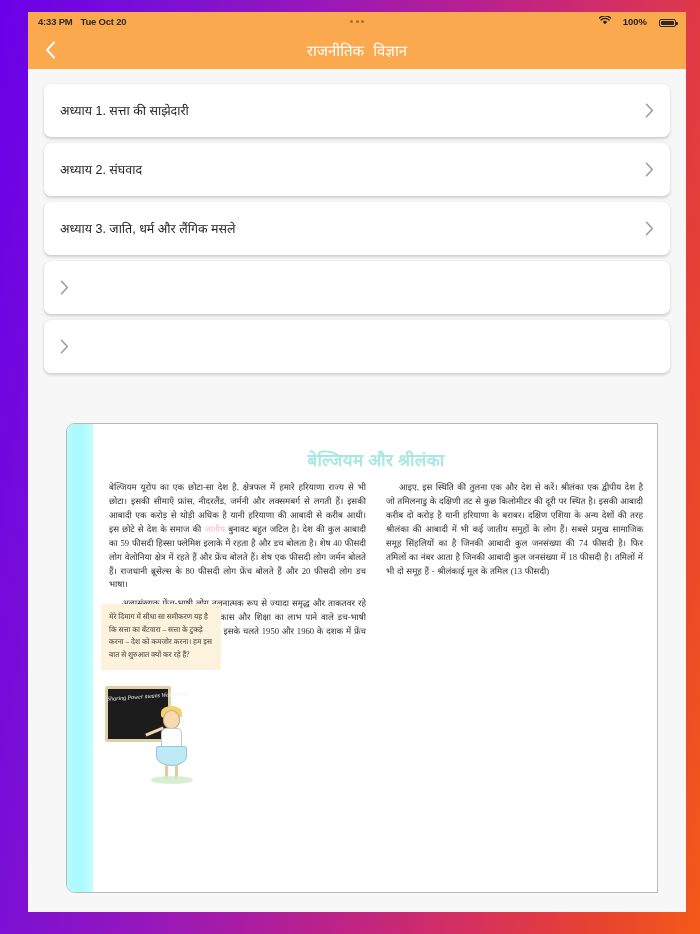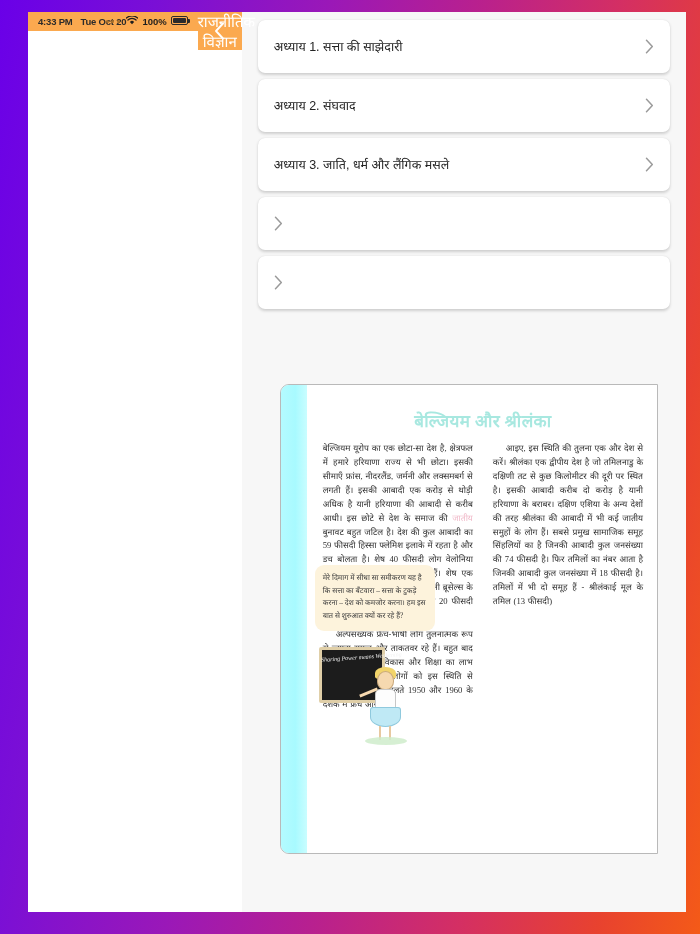--- a/index.html
+++ b/index.html
@@ -21,21 +21,21 @@
   }
 
   
   #device {
     position: relative;
     width: 100%;
     height: 100%;
     background: #ffffff;
     overflow: hidden;
     display: flex;
-    flex-direction: row;
+    flex-direction: column;
   }
 
   
   .statusbar {
     position: relative;
     height: 19px;
     background: #f9a košt;
     background: #f9a council;
     background: #fba council;
     background: #fba94f;
@@ -63,22 +63,22 @@
     pointer-events: none;
   }
   .dot {
     width: 3px; height: 3px;
     border-radius: 50%;
     background: #a9702a;
   }
   .status-right {
     margin-left: auto;
     display: flex;
-    align-items: flex-start;
-    gap: 4px;
+    align-items: flex-end;
+    gap: 12px;
     font-size: 9.5px;
     font-weight: bold;
     color: #1e1e1e;
   }
   .batt {
     position: relative;
     width: 17px; height: 8.5px;
     border: 1px solid #2b2b2b;
     border-radius: 2px;
     padding: 1px;
@@ -117,29 +117,29 @@
     cursor: pointer;
   }
   .nav-back svg { display: block; }
   .nav-title {
     position: absolute;
     left: 0; right: 0;
     text-align: center;
     font-size: 15px;
     color: #ffffff;
     pointer-events: none;
-    font-family: Liberation Serif, serif;
+    font-family: Liberation Mono, monospace;
   }
 
   
   .content {
     flex: 1 1 auto;
     background: #f7f7f7;
     overflow: hidden;
-    padding-top: 8px;
+    padding-top: 15px;
   }
 
   
   .chapter-list {
     padding: 0 16px;
   }
   .chapter-card {
     background: #ffffff;
     border-radius: 7px;
     height: 53px;
@@ -158,21 +158,21 @@
   }
   .chev {
     flex: 0 0 auto;
     display: flex;
     align-items: center;
     color: #9a9a9a;
   }
 
   
   .book-wrap {
-    margin-top: 75px;
+    margin-top: 50px;
     padding: 0 28px 0 38px;
   }
   .book-page {
     position: relative;
     background: #ffffff;
     border: 1px solid #b9b9b9;
     border-radius: 9px 0 0 9px;
     height: 470px;
     overflow: hidden;
     display: flex;
@@ -225,21 +225,20 @@
     top: 180px;
     width: 120px;
   }
   .note-box {
     background: #fdf3dc;
     padding: 7px 8px 8px 8px;
     font-size: 7.4px;
     line-height: 1.72;
     color: #3a3a3a;
     font-family: "Liberation Serif", "DejaVu Serif", serif;
-    border-radius: 9px;
   }
   .illus {
     margin-top: 10px;
     width: 112px;
     height: 106px;
     position: relative;
   }
   .board {
     position: absolute;
     left: 4px; top: 6px;

